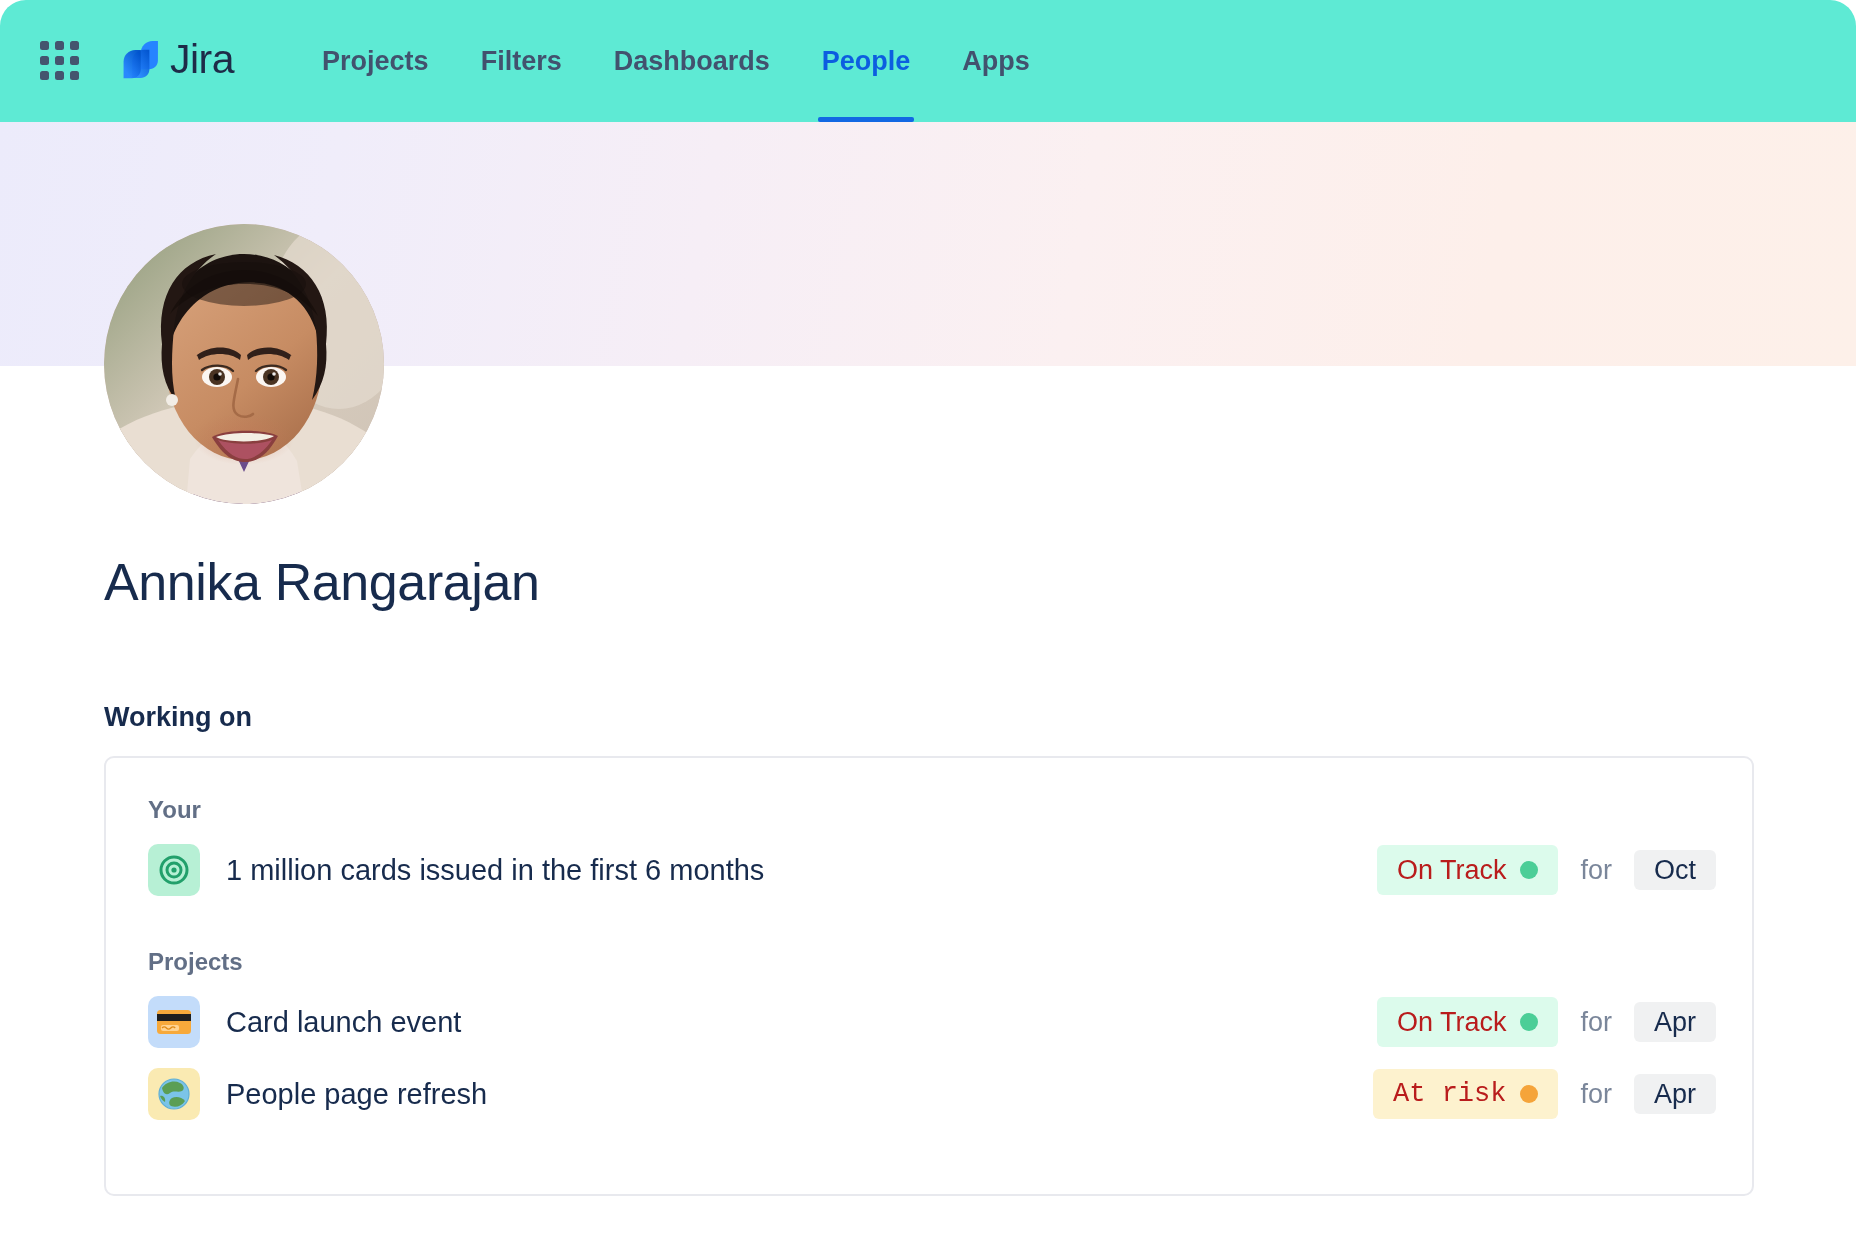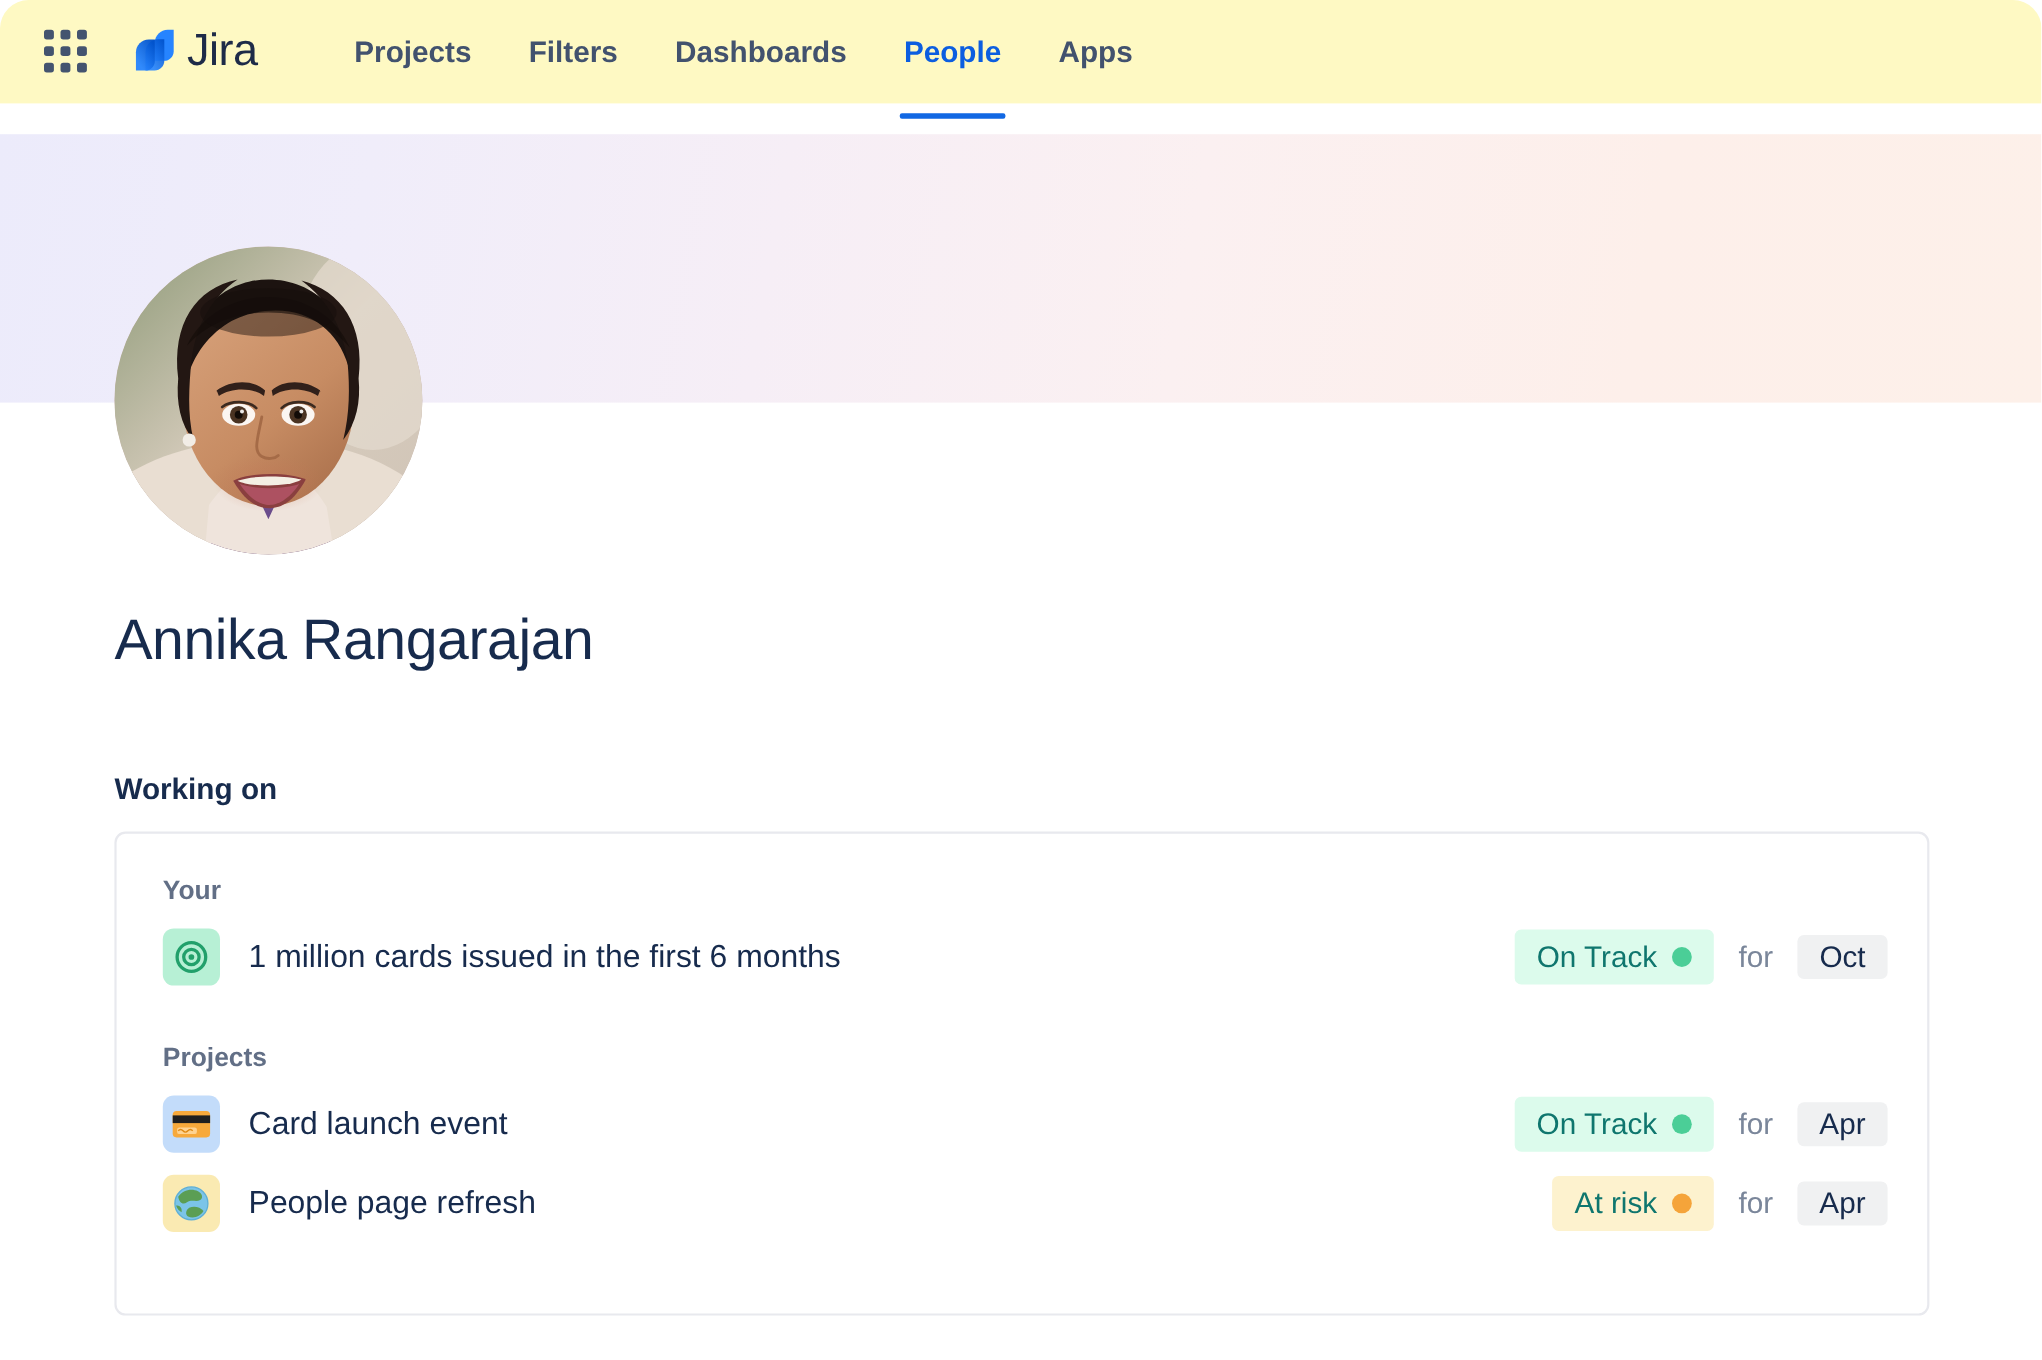--- a/index.html
+++ b/index.html
@@ -19,22 +19,22 @@
     overflow: hidden;
     background: #ffffff;
     border-radius: 26px;
   }
 
   
   .topnav {
     position: absolute;
     left: 0; top: 0;
     width: 1856px;
-    height: 94px;
-    background: #fef9c3;
+    height: 122px;
+    background: #5eead4;
     display: flex;
     align-items: center;
     box-sizing: border-box;
     padding-left: 38px;
   }
 
   .app-switcher {
     width: 44px;
     height: 44px;
     display: grid;
@@ -211,25 +211,25 @@
   }
   .status-pill {
     display: inline-flex;
     align-items: center;
     gap: 14px;
     height: 50px;
     padding: 0 20px;
     border-radius: 6px;
     font-size: 27px;
     font-weight: 500;
-    color: #0f766e;
+    color: #b91c1c;
     white-space: nowrap;
   }
   .status-pill.ontrack { background: #DCFBEC; }
-  .status-pill.atrisk  { background: #FDF2CE; }
+  .status-pill.atrisk  { background: #FDF2CE; font-family: Liberation Mono, monospace; }
   .status-dot {
     width: 18px;
     height: 18px;
     border-radius: 50%;
     display: block;
   }
   .dot-green  { background: #4BCE97; }
   .dot-orange { background: #F5A43A; }
 
   .status-for {

